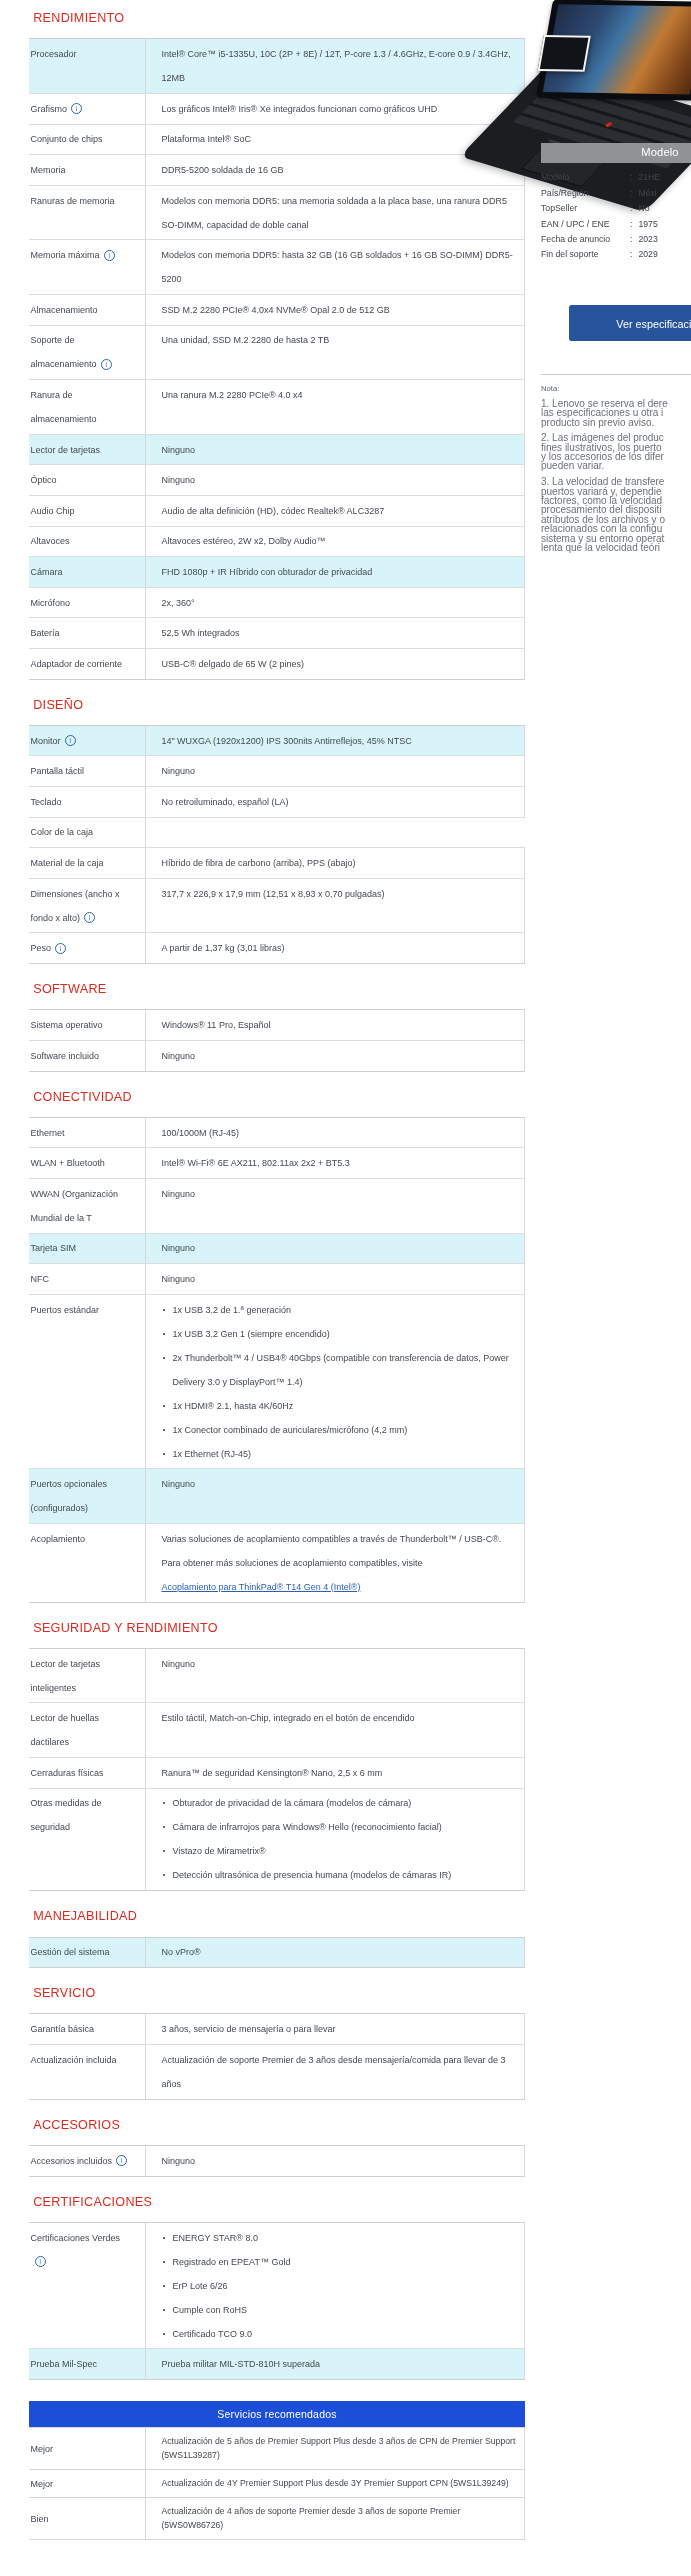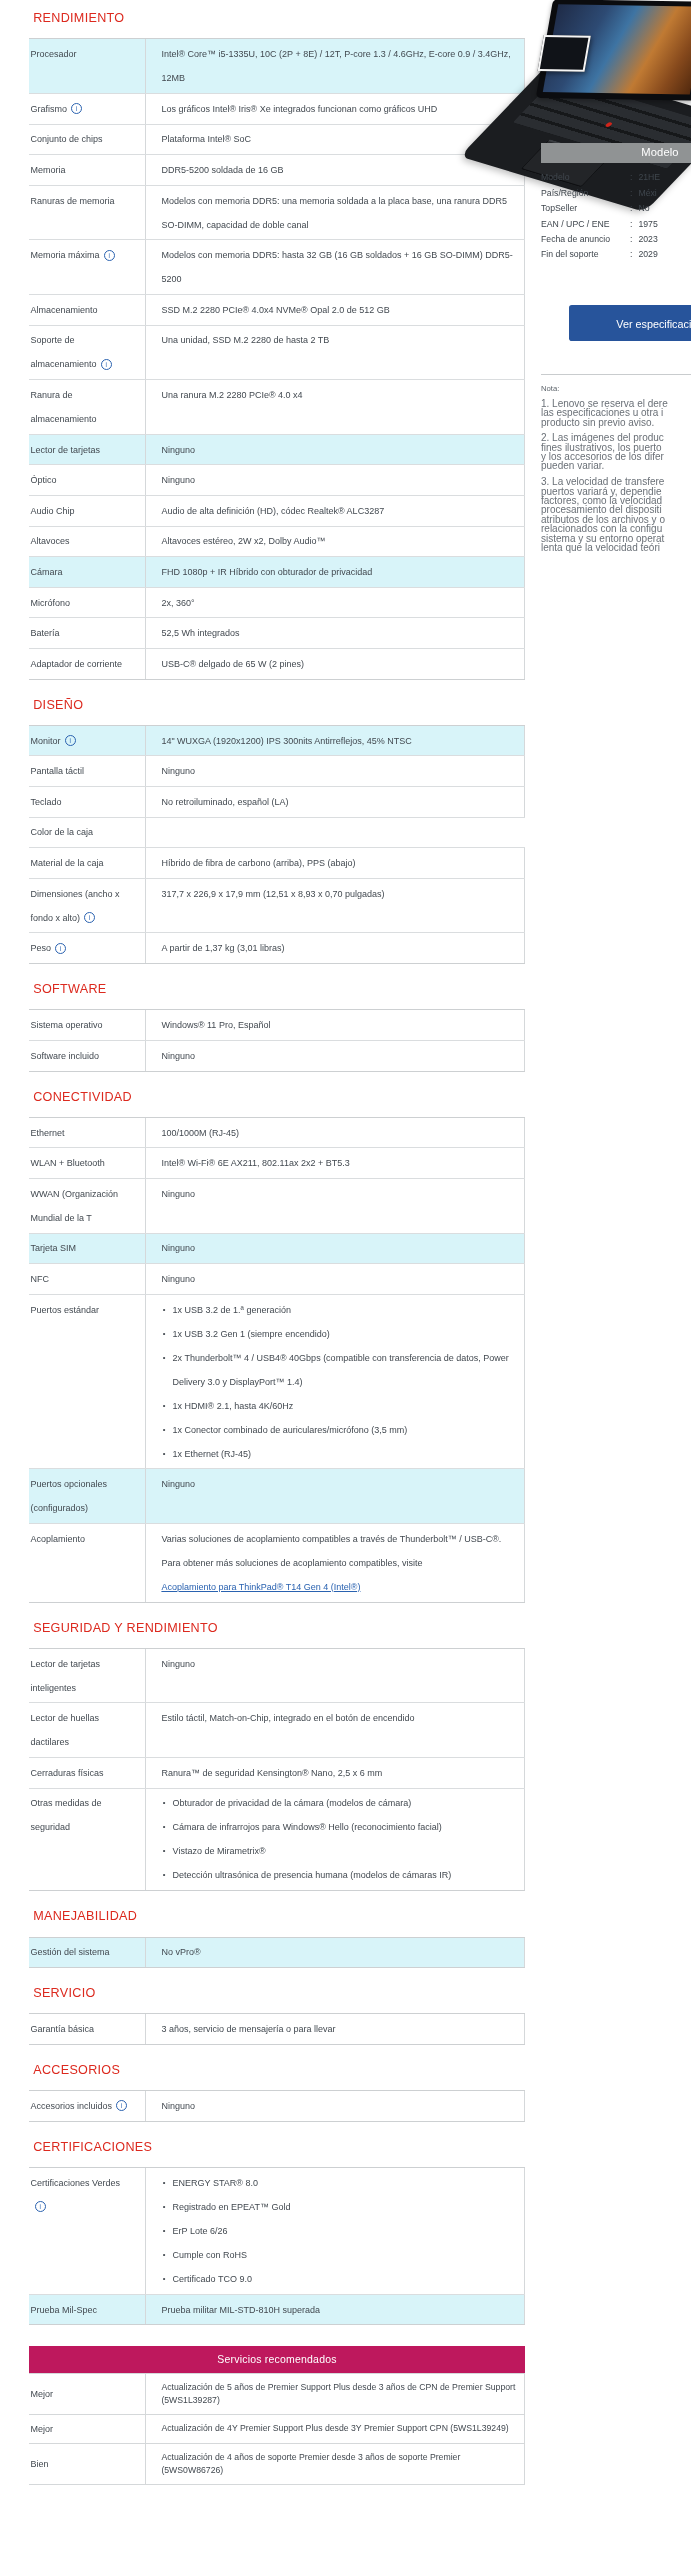--- a/index.html
+++ b/index.html
@@ -35,21 +35,21 @@
     text-align:center;margin-left:4.2px;vertical-align:0.7px;cursor:pointer;
   }
   .bullets{margin:0;padding:0;list-style:none;}
   .bullets li{position:relative;padding-left:11.2px;}
   .bullets li::before{content:"•";position:absolute;left:1.4px;font-size:7.7px;}
   .vline{line-height:24px;}
   .doc-link{color:#2a62b0;text-decoration:underline;cursor:pointer;}
   
   .svc{margin-top:21px;border-bottom:0.7px solid #d5d8da;}
   .svc-header{
-    background:#be185d;color:#ffffff;text-align:center;
+    background:#1d4ed8;color:#ffffff;text-align:center;
     font-size:10.5px;height:26.5px;line-height:26.5px;letter-spacing:0.2px;
   }
   .svc-row{display:flex;border-top:0.7px solid #d5d8da;}
   .svc-tier{
     width:117px;flex:0 0 117px;box-sizing:border-box;border-right:0.7px solid #d5d8da;
     font-size:9px;padding-left:1.4px;display:flex;align-items:center;
   }
   .svc-desc{
     flex:1;font-size:8.7px;line-height:13.3px;padding:7px 8.4px 7px 15.4px;
     border-right:0.7px solid #d5d8da;box-sizing:border-box;
@@ -247,21 +247,21 @@
           <div class="cell value">Ninguno</div>
         </div>
         <div class="spec-row">
           <div class="cell label"><span>Puertos estándar</span></div>
           <div class="cell value">
             <ul class="bullets">
               <li>1x USB 3.2 de 1.ª generación</li>
               <li>1x USB 3.2 Gen 1 (siempre encendido)</li>
               <li>2x Thunderbolt™ 4 / USB4® 40Gbps (compatible con transferencia de datos, Power Delivery 3.0 y DisplayPort™ 1.4)</li>
               <li>1x HDMI® 2.1, hasta 4K/60Hz</li>
-              <li>1x Conector combinado de auriculares/micrófono (3,5 mm)</li>
+              <li>1x Conector combinado de auriculares/micrófono (4,2 mm)</li>
               <li>1x Ethernet (RJ-45)</li>
             </ul>
           </div>
         </div>
         <div class="spec-row hl">
           <div class="cell label"><span>Puertos opcionales (configurados)</span></div>
           <div class="cell value">Ninguno</div>
         </div>
         <div class="spec-row">
           <div class="cell label"><span>Acoplamiento</span></div>
@@ -303,20 +303,24 @@
         <div class="spec-row hl">
           <div class="cell label"><span>Gestión del sistema</span></div>
           <div class="cell value">No vPro®</div>
         </div>
       </div>
       <div class="section-title">SERVICIO</div>
       <div class="spec-table">
         <div class="spec-row">
           <div class="cell label"><span>Garantía básica</span></div>
           <div class="cell value">3 años, servicio de mensajería o para llevar</div>
+        </div>
+        <div class="spec-row">
+          <div class="cell label"><span>Actualización incluida</span></div>
+          <div class="cell value">Actualización de soporte Premier de 3 años desde mensajería/comida para llevar de 3 años</div>
         </div>
       </div>
       <div class="section-title">ACCESORIOS</div>
       <div class="spec-table">
         <div class="spec-row">
           <div class="cell label"><span>Accesorios incluidos</span><span class="info-icon">i</span></div>
           <div class="cell value">Ninguno</div>
         </div>
       </div>
       <div class="section-title">CERTIFICACIONES</div>

